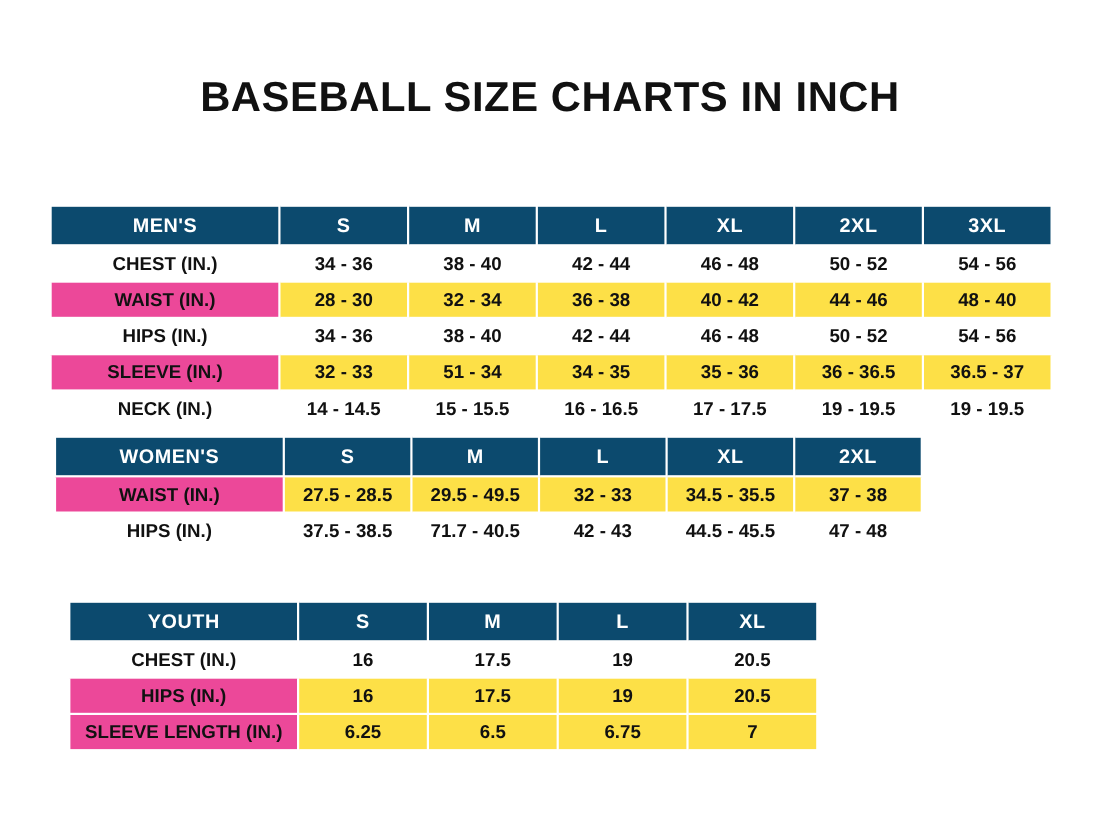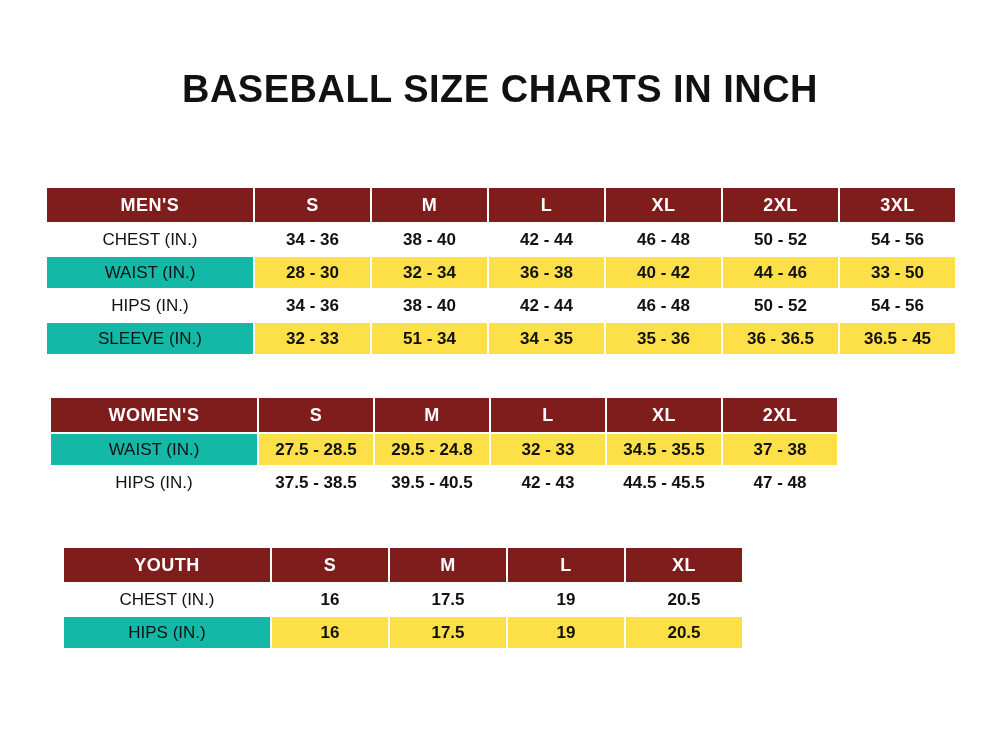--- a/index.html
+++ b/index.html
@@ -45,39 +45,39 @@
     vertical-align: middle;
     font-size: 17px;
     font-weight: bold;
     color: #111111;
     background: #ffffff;
     padding: 0;
     height: 31px;
     white-space: nowrap;
   }
   table.size-table thead th {
-    background: #7f1d1d;
+    background: #0c4a6e;
     color: #ffffff;
     font-size: 18px;
     height: 34px;
     letter-spacing: 0.5px;
   }
   table.size-table thead th.label-head {
     text-align: center;
   }
   table.size-table tbody tr.alt td {
     background: #fde047;
   }
   table.size-table tbody td.row-label {
-    font-weight: normal;
+    font-weight: bold;
     font-size: 17px;
     background: #ffffff;
   }
   table.size-table tbody tr.alt td.row-label {
-    background: #14b8a6;
+    background: #ec4899;
   }
 
   
   #men-table   { top: 186px; left: 45px; width: 910px; }
   #women-table { top: 396px; left: 49px; width: 790px; }
   #youth-table { top: 546px; left: 62px; width: 680px; }
 
   
   #men-table col.c0   { width: 208px; }
   #men-table col.cx   { width: 117px; }
@@ -124,39 +124,48 @@
         <td>50 - 52</td>
         <td>54 - 56</td>
       </tr>
       <tr class="alt">
         <td class="row-label">WAIST (IN.)</td>
         <td>28 - 30</td>
         <td>32 - 34</td>
         <td>36 - 38</td>
         <td>40 - 42</td>
         <td>44 - 46</td>
-        <td>33 - 50</td>
+        <td>48 - 40</td>
       </tr>
       <tr>
         <td class="row-label">HIPS (IN.)</td>
         <td>34 - 36</td>
         <td>38 - 40</td>
         <td>42 - 44</td>
         <td>46 - 48</td>
         <td>50 - 52</td>
         <td>54 - 56</td>
       </tr>
       <tr class="alt">
         <td class="row-label">SLEEVE (IN.)</td>
         <td>32 - 33</td>
         <td>51 - 34</td>
         <td>34 - 35</td>
         <td>35 - 36</td>
         <td>36 - 36.5</td>
-        <td>36.5 - 45</td>
+        <td>36.5 - 37</td>
+      </tr>
+      <tr>
+        <td class="row-label">NECK (IN.)</td>
+        <td>14 - 14.5</td>
+        <td>15 - 15.5</td>
+        <td>16 - 16.5</td>
+        <td>17 - 17.5</td>
+        <td>19 - 19.5</td>
+        <td>19 - 19.5</td>
       </tr>
     </tbody>
   </table>
 
   <table class="size-table" id="women-table">
     <colgroup>
       <col class="c0">
         <col class="cx">
         <col class="cx">
         <col class="cx">
@@ -170,29 +179,29 @@
         <th>M</th>
         <th>L</th>
         <th>XL</th>
         <th>2XL</th>
       </tr>
     </thead>
     <tbody>
       <tr class="alt">
         <td class="row-label">WAIST (IN.)</td>
         <td>27.5 - 28.5</td>
-        <td>29.5 - 24.8</td>
+        <td>29.5 - 49.5</td>
         <td>32 - 33</td>
         <td>34.5 - 35.5</td>
         <td>37 - 38</td>
       </tr>
       <tr>
         <td class="row-label">HIPS (IN.)</td>
         <td>37.5 - 38.5</td>
-        <td>39.5 - 40.5</td>
+        <td>71.7 - 40.5</td>
         <td>42 - 43</td>
         <td>44.5 - 45.5</td>
         <td>47 - 48</td>
       </tr>
     </tbody>
   </table>
 
   <table class="size-table" id="youth-table">
     <colgroup>
       <col class="c0">
@@ -218,16 +227,23 @@
         <td>19</td>
         <td>20.5</td>
       </tr>
       <tr class="alt">
         <td class="row-label">HIPS (IN.)</td>
         <td>16</td>
         <td>17.5</td>
         <td>19</td>
         <td>20.5</td>
       </tr>
+      <tr class="alt">
+        <td class="row-label">SLEEVE LENGTH (IN.)</td>
+        <td>6.25</td>
+        <td>6.5</td>
+        <td>6.75</td>
+        <td>7</td>
+      </tr>
     </tbody>
   </table>
 
 </div>
 
 </body></html>

